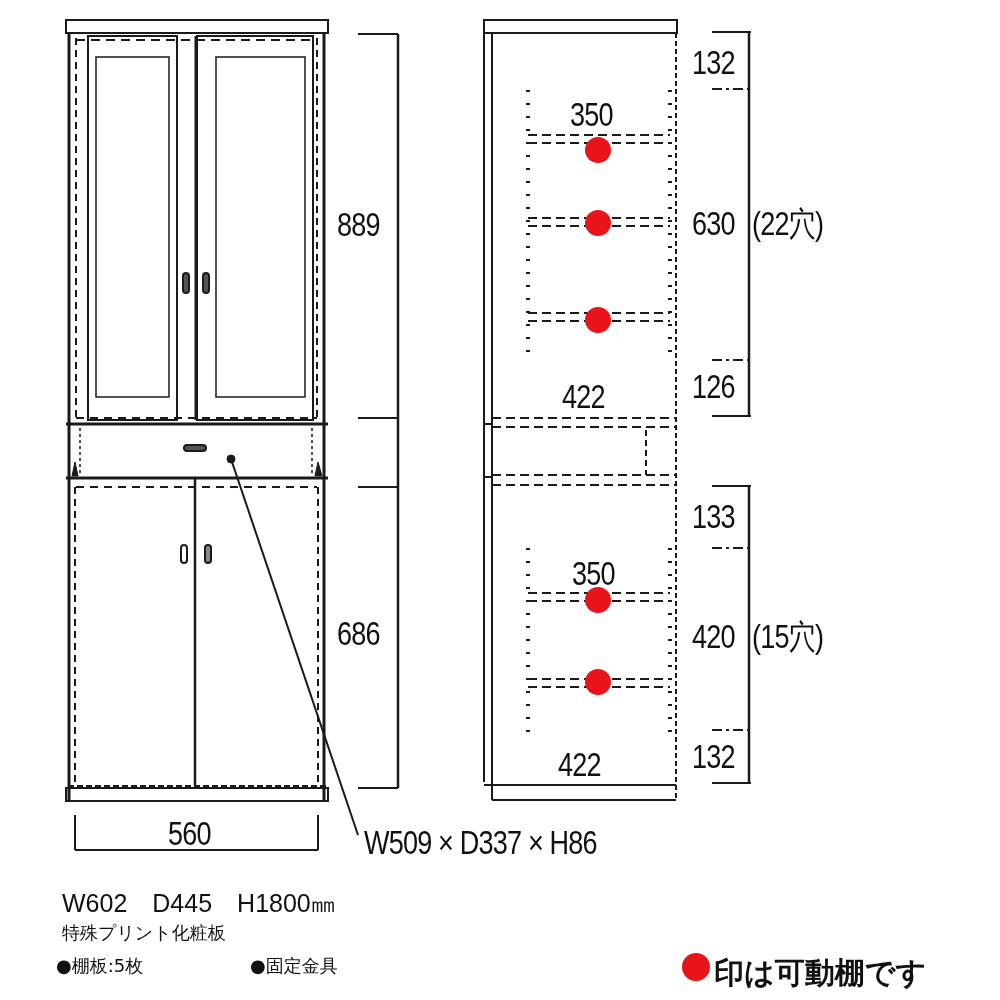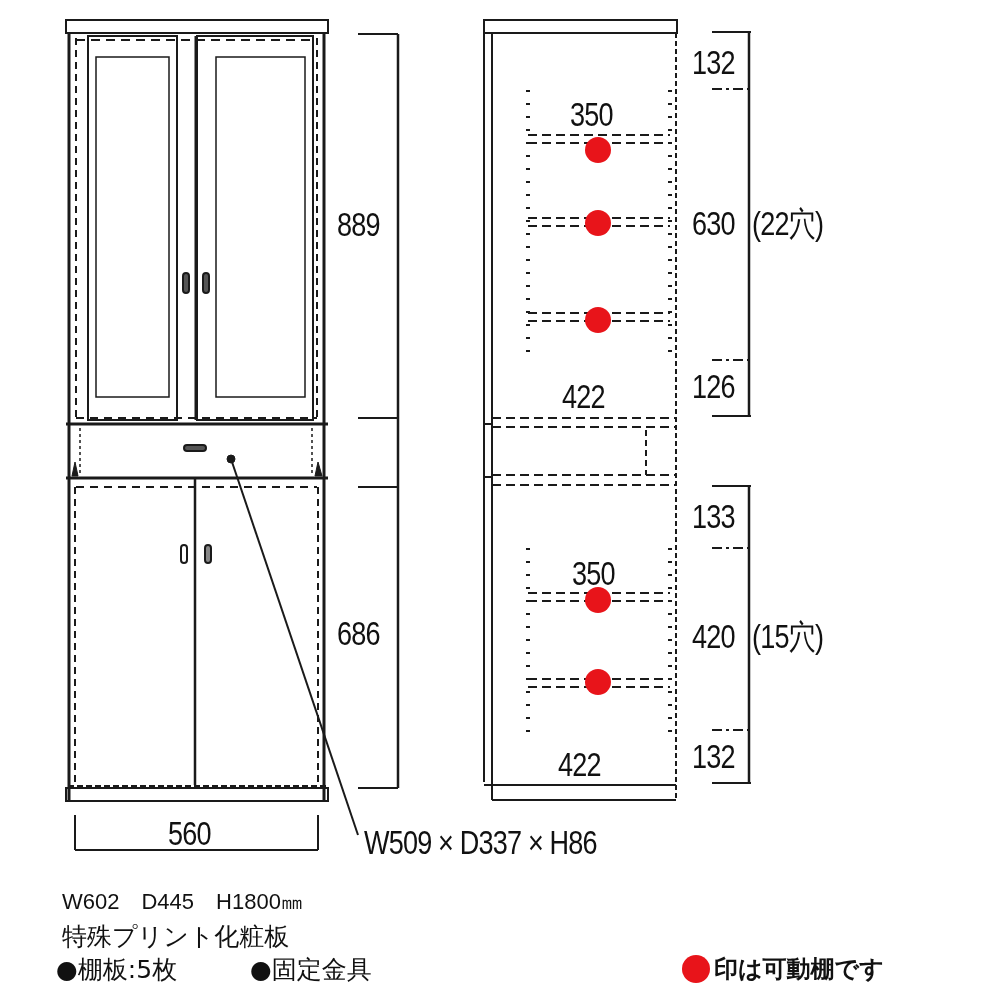--- a/index.html
+++ b/index.html
@@ -3,24 +3,24 @@
 <meta charset="utf-8">
 <style>
   html, body { margin: 0; padding: 0; background: #ffffff; }
   body { width: 1000px; height: 1000px; position: relative; overflow: hidden;
          font-family: "DejaVu Sans", "Liberation Sans", sans-serif; color: #111; }
   #drawing { position: absolute; left: 0; top: 0; width: 1000px; height: 1000px; }
   .lbl { position: absolute; font-family: "Liberation Sans", "DejaVu Sans", sans-serif;
          color: #111; white-space: nowrap; line-height: 1; }
   .dimv { font-size: 33px; transform: scaleX(0.82); transform-origin: left top; letter-spacing: -1px; }
   .dimh { font-size: 33px; transform: scaleX(0.82); transform-origin: left top; letter-spacing: -1px; }
-  .spec { font-size: 22px; }
-  .jp { font-family: "DejaVu Sans", sans-serif; font-size: 25px; }
-  .legend { position: absolute; left: 682px; top: 953px; display: flex; align-items: center;
-            font-family: "DejaVu Sans", sans-serif; font-size: 24px; font-weight: bold; }
+  .spec { font-size: 25px; }
+  .jp { font-family: "DejaVu Sans", sans-serif; font-size: 18px; }
+  .legend { position: absolute; left: 682px; top: 953px; display: flex; 
+            font-family: "DejaVu Sans", sans-serif; font-size: 30px; font-weight: bold; }
   .legend .dot { width: 28px; height: 28px; border-radius: 50%; margin-right: 4px; }
 </style>
 </head>
 <body>
 
 <svg id="drawing" viewBox="0 0 1000 1000" xmlns="http://www.w3.org/2000/svg">
 
   <g fill="none" stroke="#1a1a1a">
 
     <rect x="66" y="20" width="262" height="13" stroke-width="2"></rect>

